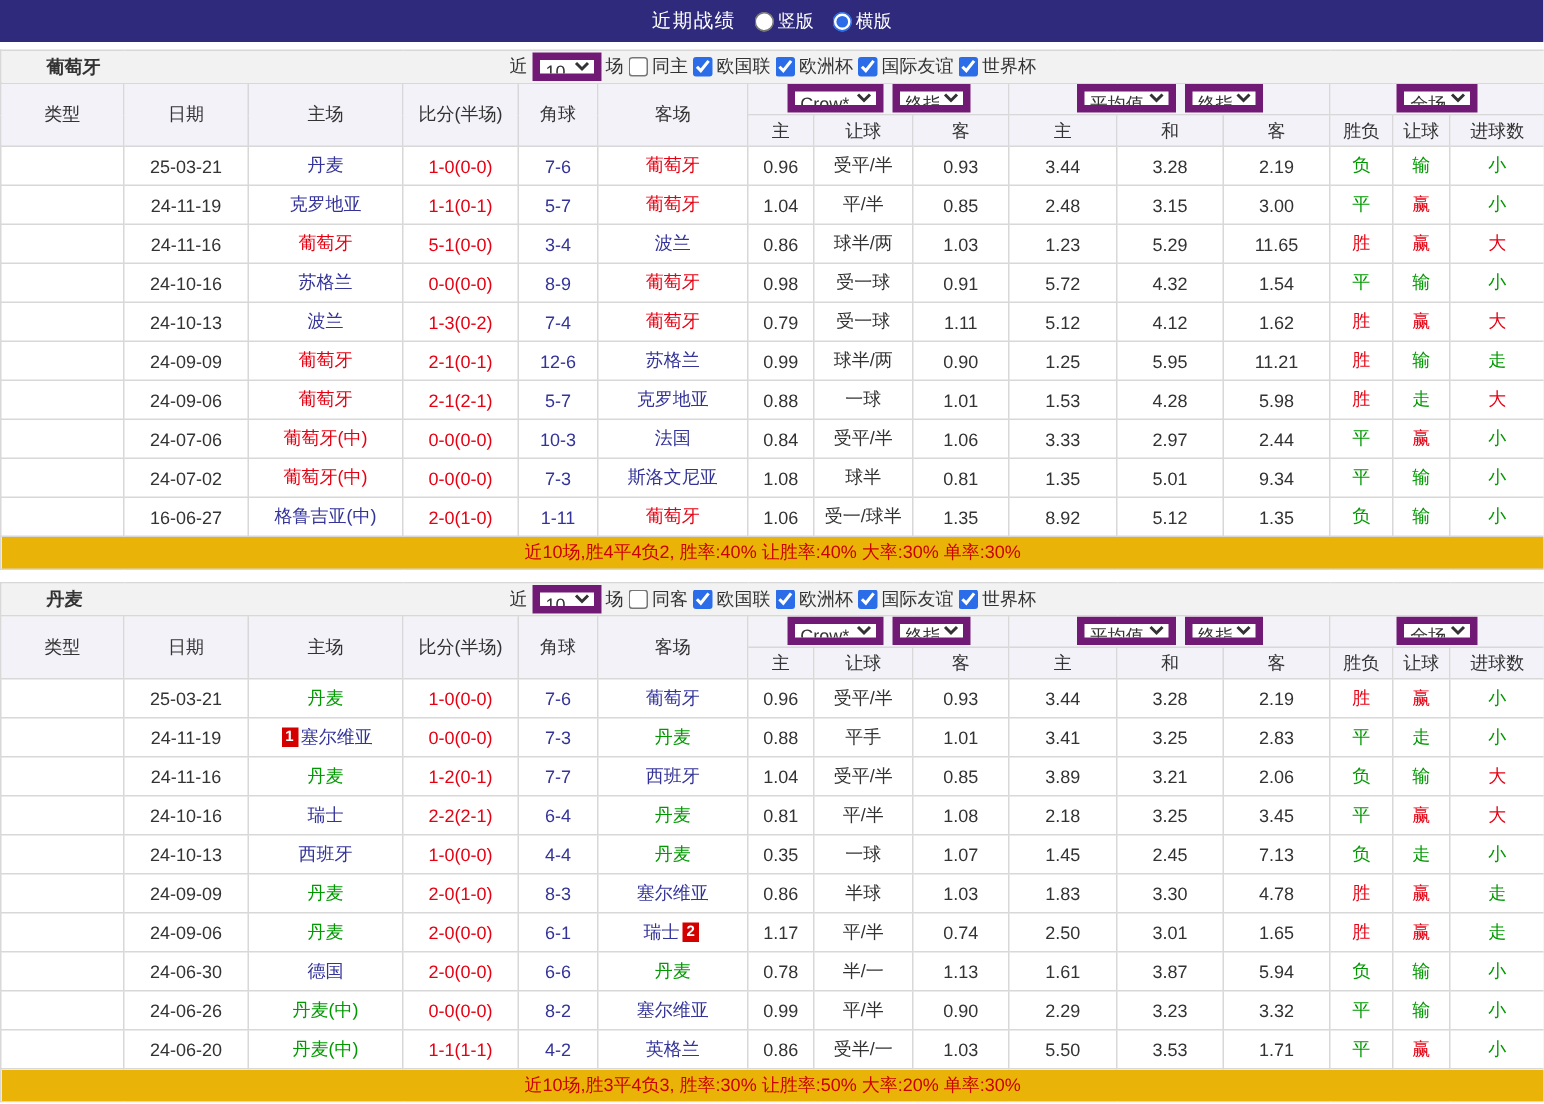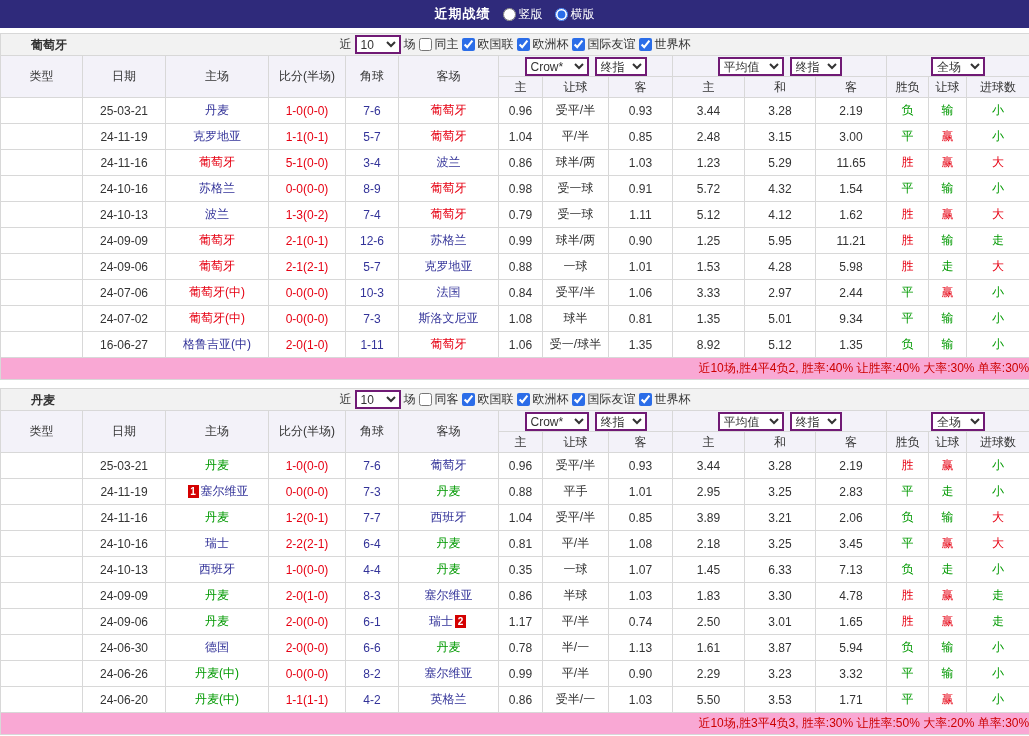--- a/index.html
+++ b/index.html
@@ -3,49 +3,49 @@
 <meta charset="utf-8">
 <style>
   :root{
     --c-top:#2f2a7b; --c-orange:#ff8a00; --c-maroon:#7a0a00;
     --c-red:#e60012; --c-green:#009900; --c-navy:#333399;
     --c-headbg:#f3f2f9; --c-titlebg:#f2f2f2; --c-border:#d8d8d8; --c-accent:#2b6de8;
   }
   *{margin:0;padding:0;box-sizing:border-box;}
   body{width:1029px;background:#fff;color:#333;font-family:"Liberation Sans","DejaVu Sans",sans-serif;font-size:12px;}
   .topbar{height:28px;background:var(--c-top);color:#fff;display:flex;align-items:center;justify-content:center;gap:12px;font-size:13px;}
-  .topbar .title{font-weight:bold;letter-spacing:1px;}
+  .topbar .title{font-weight:normal;letter-spacing:1px;}
   .radio-item{display:inline-flex;align-items:center;gap:3px;font-size:12px;cursor:pointer;}
   input[type=radio],input[type=checkbox]{accent-color:var(--c-accent);margin:0;vertical-align:middle;width:13px;height:13px;}
   table.stat-table{width:1029px;border-collapse:collapse;table-layout:fixed;margin-top:5px;}
   table.stat-table + table.stat-table{margin-top:8px;}
   td,th{border:1px solid var(--c-border);text-align:center;padding:0;font-weight:normal;white-space:nowrap;overflow:hidden;font-size:12px;}
   .title-row td{height:21px;background:var(--c-titlebg);position:relative;}
   .team-name{position:absolute;left:30px;top:50%;transform:translateY(-50%);font-weight:bold;color:#333;}
   .filterbar{display:inline-flex;align-items:center;gap:3px;height:21px;}
-  .sel{font-size:12px;height:19px;border:2px solid #701a75;background:#fff;color:#333;}
+  .sel{font-size:12px;height:19px;border:5px solid #701a75;background:#fff;color:#333;}
   .sel-count{width:46px;}
   .sel-company{width:64px;}
   .sel-final{width:52px;}
   .sel-avg{width:66px;}
   .sel-scope{width:54px;font-family:Liberation Serif, serif;}
   .hd{background:var(--c-headbg);height:21px;color:#333;}
   .selcell{background:var(--c-headbg);height:21px;}
   .selcell .sel{margin:0 3px;}
   tbody.rows td{height:26px;background:#fff;}
   td.lg-o{background:var(--c-orange);color:#fff;font-weight:bold;}
   td.lg-m{background:var(--c-maroon);color:#fff;font-weight:bold;}
   .t-red{color:var(--c-red);}
   .t-green{color:var(--c-green);}
   .t-navy{color:var(--c-navy);}
   .c-score{color:var(--c-red);}
   .c-corner{color:var(--c-navy);}
   .team{cursor:pointer;}
   .card-badge{display:inline-block;background:#d40000;color:#fff;font-size:10px;min-width:11px;height:13px;line-height:13px;margin:0 2px;vertical-align:middle;font-weight:bold;}
-  .summary td{height:22px;color:#cc0000;background:#f9a8d4;text-align:right;}
+  .summary td{height:22px;color:#cc0000;background:#eab308;}
 </style>
 </head>
 <body>
 
 <div class="topbar">
   <span class="title">近期战绩</span>
   <label class="radio-item">
     <input type="radio" name="layout" style="">
     <span>竖版</span>
   </label>
@@ -391,21 +391,21 @@
       <tr>
         <td class="lg-o">欧国联</td>
         <td>24-11-19</td>
         <td><span class="card-badge">1</span><span class="team t-navy">塞尔维亚</span></td>
         <td class="c-score">0-0(0-0)</td>
         <td class="c-corner">7-3</td>
         <td><span class="team t-green">丹麦</span></td>
         <td>0.88</td>
         <td>平手</td>
         <td>1.01</td>
-        <td>2.95</td>
+        <td>3.41</td>
         <td>3.25</td>
         <td>2.83</td>
         <td class="t-green">平</td>
         <td class="t-green">走</td>
         <td class="t-green">小</td>
       </tr>
       <tr>
         <td class="lg-o">欧国联</td>
         <td>24-11-16</td>
         <td><span class="team t-green">丹麦</span></td>
@@ -443,21 +443,21 @@
         <td class="lg-o">欧国联</td>
         <td>24-10-13</td>
         <td><span class="team t-navy">西班牙</span></td>
         <td class="c-score">1-0(0-0)</td>
         <td class="c-corner">4-4</td>
         <td><span class="team t-green">丹麦</span></td>
         <td>0.35</td>
         <td>一球</td>
         <td>1.07</td>
         <td>1.45</td>
-        <td>6.33</td>
+        <td>2.45</td>
         <td>7.13</td>
         <td class="t-green">负</td>
         <td class="t-green">走</td>
         <td class="t-green">小</td>
       </tr>
       <tr>
         <td class="lg-o">欧国联</td>
         <td>24-09-09</td>
         <td><span class="team t-green">丹麦</span></td>
         <td class="c-score">2-0(1-0)</td>

